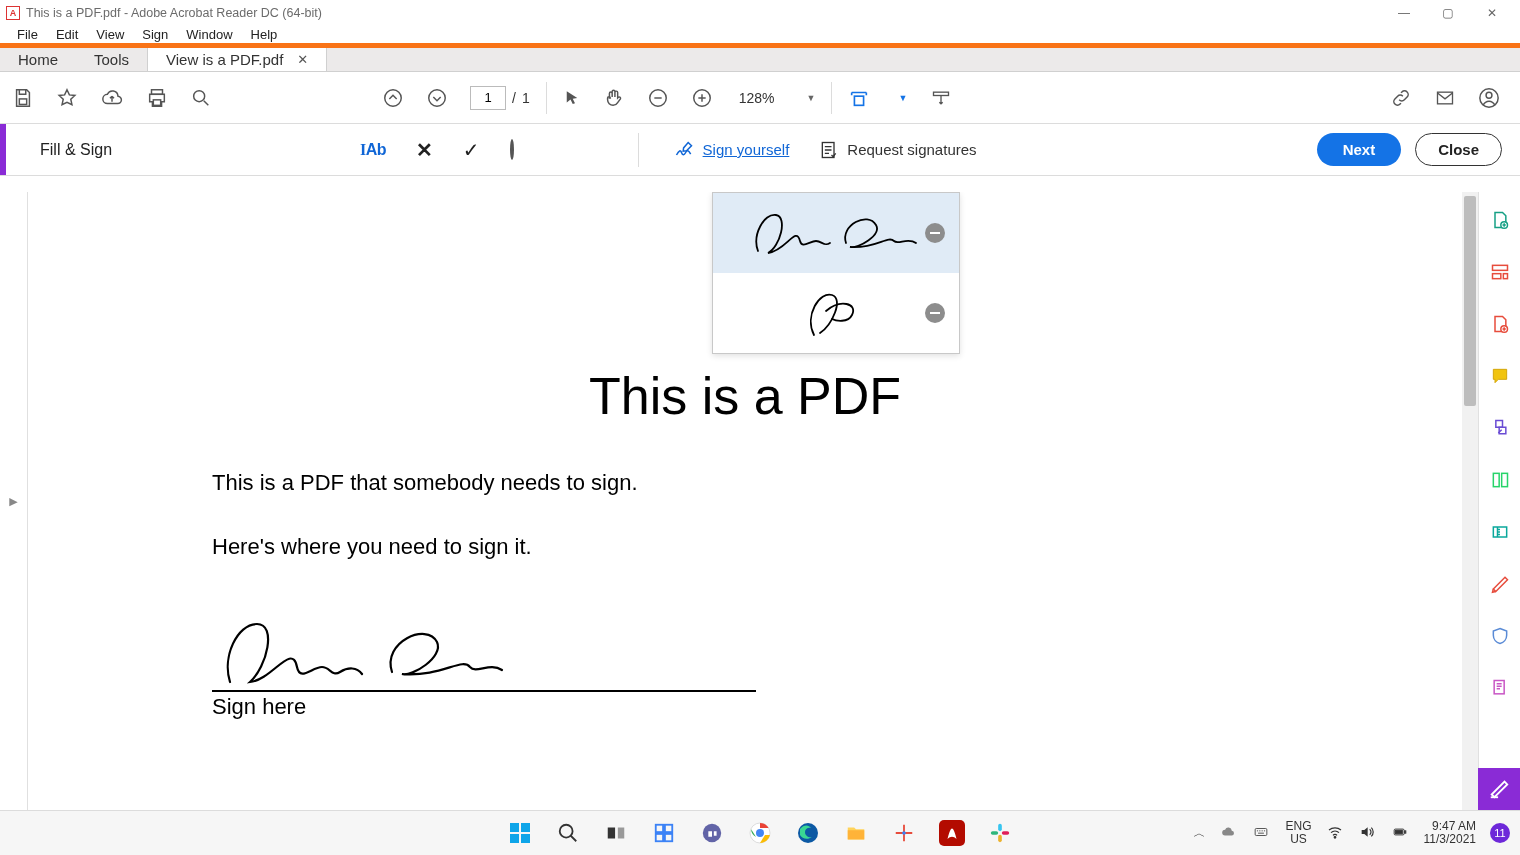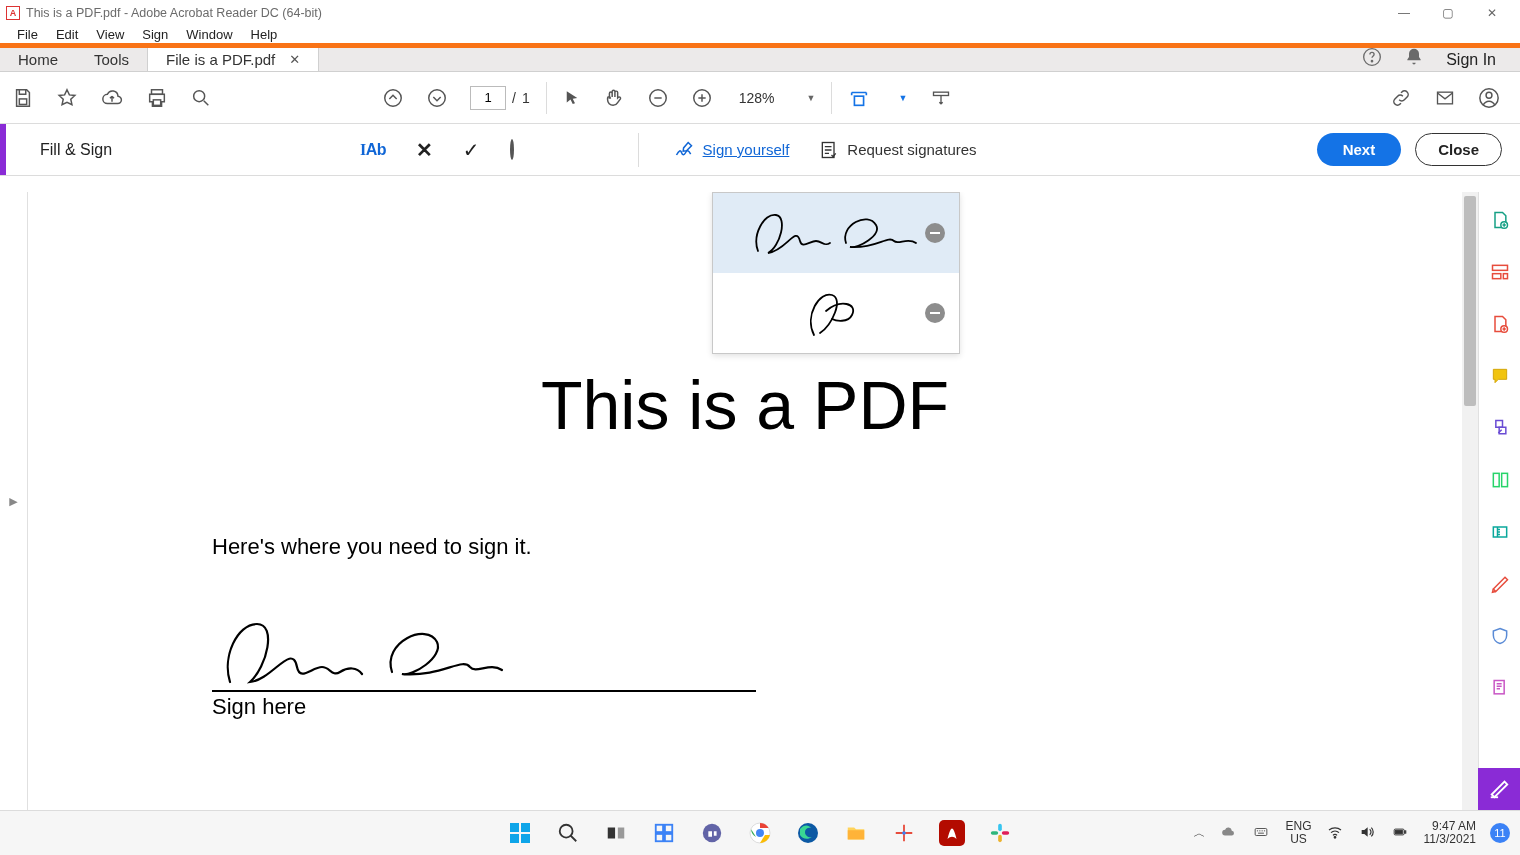--- a/index.html
+++ b/index.html
@@ -62,42 +62,42 @@
   .leftgutter { width:28px; background:#fff; border-right:1px solid #e0e0e0; display:flex; align-items:center; justify-content:center;}
   .leftgutter .caret{ color:#888; font-size:11px;}
   .page { flex:1; background:#fff; position:relative; overflow:hidden;}
   .scrolltrack { width:16px; background:#f1f1f1; position:relative;}
   .scrollthumb { position:absolute; top:4px; left:2px; right:2px; height:210px; background:#bdbdbd; border-radius:2px;}
   .rightpanel { width:42px; background:#fff; border-left:1px solid #e0e0e0; display:flex; flex-direction:column; align-items:center; gap:28px; padding-top:18px;}
   .rp-icon { width:20px; height:20px; }
   .rp-square { position:absolute; bottom:0; right:0; width:42px; height:42px; background:#8a2bd6; display:flex; align-items:center; justify-content:center;}
 
   
-  .doc-title { position:absolute; left:50%; top:174px; transform:translateX(-50%); font-family: Arial, sans-serif; font-size:68px; color:#000; }
+  .doc-title { position:absolute; left:50%; top:174px; transform:translateX(-50%); font-family: Arial, sans-serif; font-size:52px; color:#000; }
   .doc-p1 { position:absolute; left:184px; top:278px; font-family: Arial, sans-serif; font-size:22px; color:#000;}
   .doc-p2 { position:absolute; left:184px; top:342px; font-family: Arial, sans-serif; font-size:22px; color:#000;}
   .sigline { position:absolute; left:184px; top:498px; width:544px; height:1.5px; background:#000;}
   .sighere { position:absolute; left:184px; top:502px; font-family: Arial, sans-serif; font-size:22px; color:#000;}
   .sig-on-line { position:absolute; left:184px; top:420px; }
 
   
   .sigdrop { position:absolute; left:684px; top:0; width:248px; background:#fff; border:1px solid #c8c8c8; box-shadow:0 2px 6px rgba(0,0,0,.12);}
   .sigrow { height:80px; display:flex; align-items:center; justify-content:center; position:relative;}
   .sigrow.sel { background:#e0ebf6;}
   .sigrow .minus { position:absolute; right:14px; width:20px; height:20px; border-radius:50%; background:#8d8d8d; display:flex; align-items:center; justify-content:center;}
   .sigrow .minus::after{content:""; width:10px; height:2px; background:#fff;}
 
   
   .taskbar { position:absolute; bottom:0; left:0; right:0; height:45px; background:#f6f6f6; border-top:1px solid #dcdcdc; display:flex; align-items:center; }
   .taskcenter { position:absolute; left:50%; transform:translateX(-50%); display:flex; align-items:center; gap:22px;}
   .taskicon { width:26px; height:26px; border-radius:4px; display:flex; align-items:center; justify-content:center; font-size:18px;}
   .taskright { position:absolute; right:10px; display:flex; align-items:center; gap:14px; font-size:12px; color:#333;}
   .lang { line-height:1.1; text-align:center; font-size:12px;}
   .clock { line-height:1.1; text-align:right; font-size:12px;}
-  .badge11 { width:20px; height:20px; border-radius:50%; background:#3b82f6; color:#fff; font-size:11px; display:flex; align-items:center; justify-content:center;}
+  .badge11 { width:20px; height:20px; border-radius:50%; background:#6d28d9; color:#fff; font-size:11px; display:flex; align-items:center; justify-content:center;}
 </style>
 </head>
 <body>
 
 <div class="titlebar">
   <div class="pdf-badge">A</div>
   <span>This is a PDF.pdf - Adobe Acrobat Reader DC (64-bit)</span>
   <div class="spacer"></div>
   <div class="winbtn">—</div>
   <div class="winbtn">▢</div>
@@ -114,39 +114,24 @@
 </div>
 
 <div class="tabstrip">
   <div class="btab">
       <span>Home</span>
     </div>
   <div class="btab">
       <span>Tools</span>
     </div>
   <div class="btab doc">
-    <span>File is a PDF.pdf</span>
+    <span>View is a PDF.pdf</span>
     <span class="close">✕</span>
   </div>
   <div class="spacer"></div>
-  <div class="righttab">
-    <span class="icon">
-      <svg width="20" height="20" viewBox="0 0 24 24" fill="none" stroke="currentColor" stroke-width="1.6">
-          <circle cx="12" cy="12" r="10"></circle>
-          <path d="M9.5 9a2.5 2.5 0 015 0c0 1.5-2.5 2-2.5 4"></path>
-          <circle cx="12" cy="17" r="0.8" fill="currentColor"></circle>
-        </svg>
-    </span>
-    <span class="icon">
-      <svg width="20" height="20" viewBox="0 0 24 24" fill="currentColor">
-          <path d="M12 2a6 6 0 00-6 6v4l-2 3v1h16v-1l-2-3V8a6 6 0 00-6-6zM10 19a2 2 0 004 0h-4z"></path>
-        </svg>
-    </span>
-    <span class="signin">Sign In</span>
-  </div>
 </div>
 
 <div class="toolbar">
   <div class="tbgroup">
     <span class="tbicon">
         <svg width="22" height="22" viewBox="0 0 24 24" fill="none" stroke="currentColor" stroke-width="1.6">
           <path d="M5 3h11l3 3v15H5z"></path>
           <path d="M8 3v5h7V3"></path>
           <rect x="8" y="13" width="8" height="6"></rect>
         </svg>
@@ -299,20 +284,21 @@
   </div>
 </div>
 
 <div class="workspace">
   <div class="leftgutter">
       <span class="caret">▶</span>
     </div>
 
   <div class="page">
      <div class="doc-title">This is a PDF</div>
+     <div class="doc-p1">This is a PDF that somebody needs to sign.</div>
      <div class="doc-p2">Here's where you need to sign it.</div>
 
      <div class="sig-on-line">
        <svg width="340" height="80" viewBox="0 0 340 80" fill="none" stroke="#000" stroke-width="2.2" stroke-linecap="round">
          <path d="M18 70 C 10 45, 25 12, 45 12 C 65 12, 55 55, 38 70 C 60 68, 80 30, 85 55 C 88 70, 100 55, 110 55 C 118 55, 120 65, 128 60 C 136 55, 145 55, 150 62"></path>
          <path d="M180 60 C 170 30, 215 10, 225 30 C 232 45, 200 65, 190 62 C 230 65, 250 45, 258 55 C 264 62, 278 50, 290 58"></path>
        </svg>
      </div>
      <div class="sigline"></div>
      <div class="sighere">Sign here</div>

